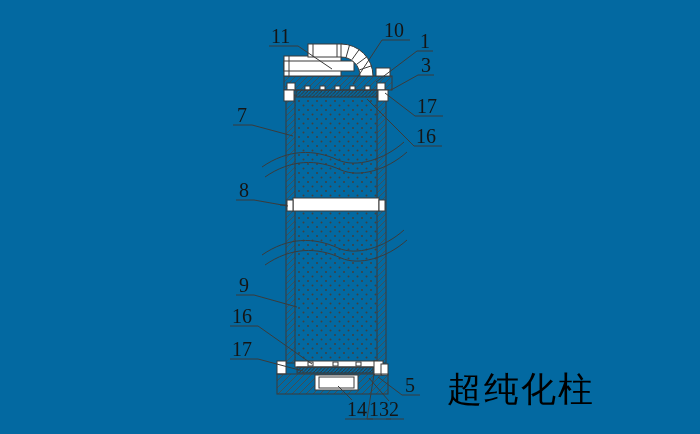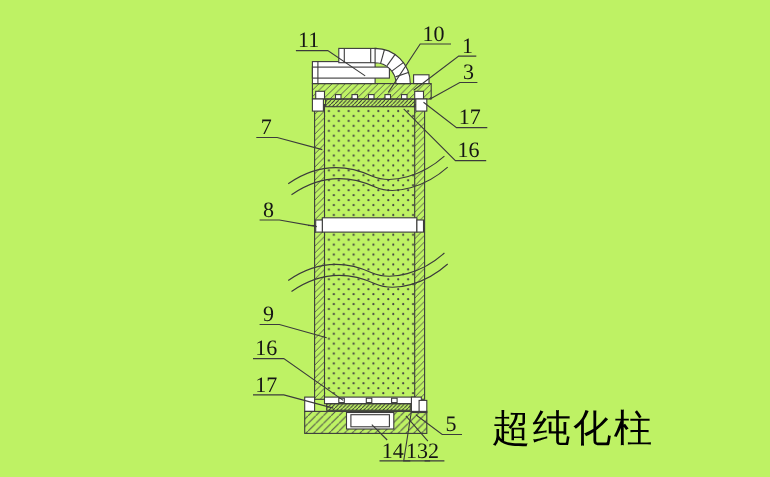--- a/index.html
+++ b/index.html
@@ -1,16 +1,16 @@
 <!DOCTYPE html>
 <html><head>
 <meta charset="utf-8">
 <style>
   html,body{margin:0;padding:0;background:#fff;}
-  .canvas{position:relative;width:700px;height:434px;background:#bef264;overflow:hidden;}
+  .canvas{position:relative;width:700px;height:434px;background:#0369a1;overflow:hidden;}
   svg{display:block;}
   .lbl{font-family:"Liberation Serif", serif;font-size:20px;fill:#151515;}
   .cn{font-family:"Liberation Serif", serif;font-size:35px;fill:#000;letter-spacing:2px;}
   .ln{stroke:#3b3b3b;stroke-width:1;fill:none;}
   .part{stroke:#3b3b3b;stroke-width:1;fill:#ffffff;}
 </style>
 </head>
 <body>
 
 <div class="canvas">

